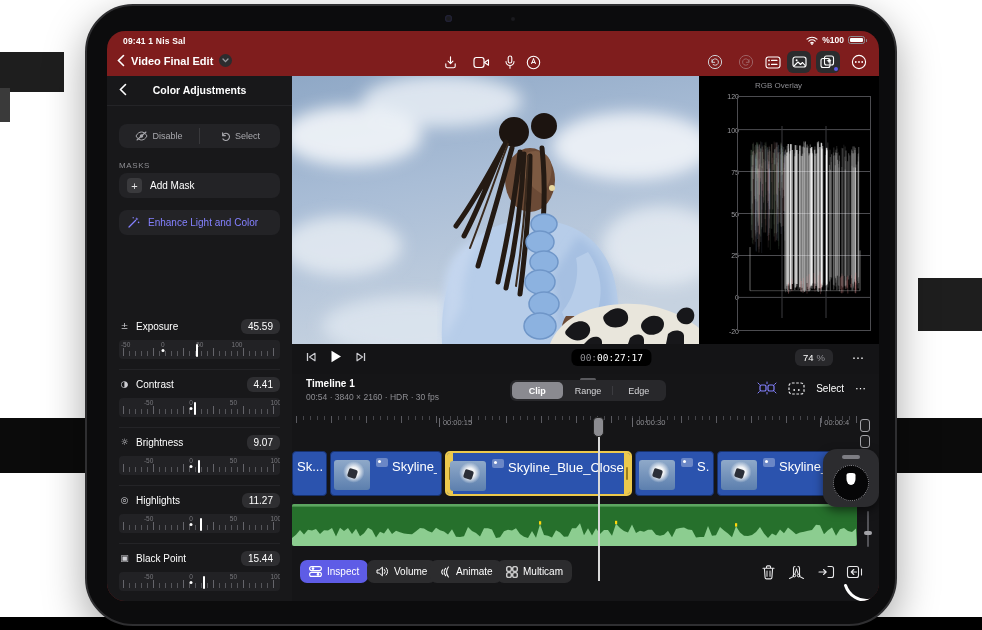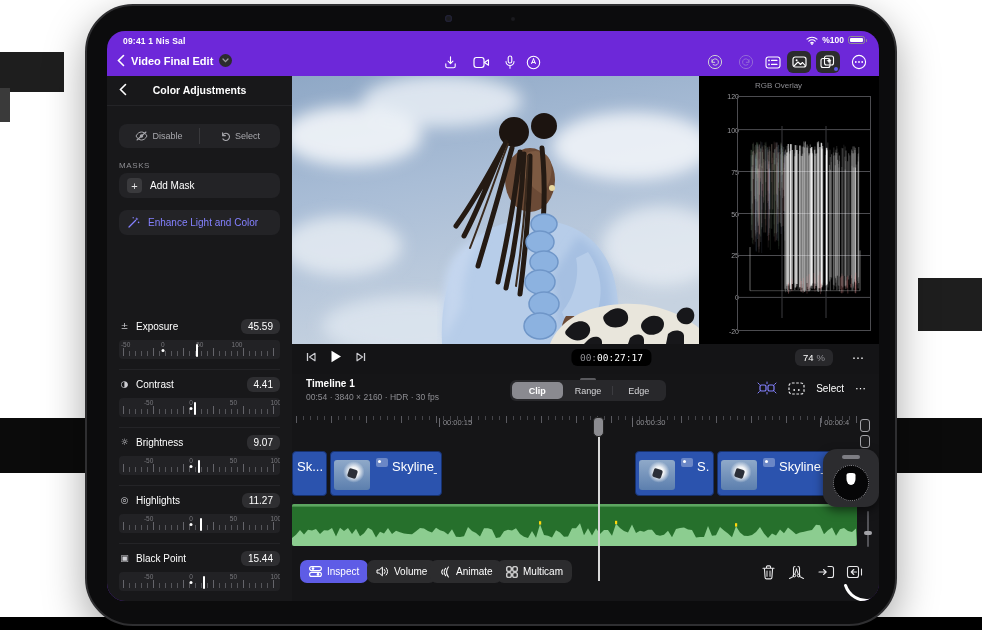--- a/index.html
+++ b/index.html
@@ -16,21 +16,21 @@
   #bgE{left:0;top:617px;width:982px;height:13px;background:#000;}
   #bgF{left:0;top:88px;width:10px;height:34px;background:#3a3a3a;}
 
   
   .device{position:absolute;left:85px;top:4px;width:812px;height:622px;background:#0c0c0d;
     border:2px solid #2f2f31;border-radius:48px;box-shadow:0 14px 40px rgba(0,0,0,.35);}
   .cam-dot{position:absolute;border-radius:50%;background:#1b1b1e;}
   #cam1{left:358px;top:9px;width:7px;height:7px;box-shadow:inset 0 0 2px #34346a;}
   #cam2{left:424px;top:11px;width:4px;height:4px;}
 
-  .screen{position:absolute;left:20px;top:25px;width:772px;height:570px;background:#6d28d9;
+  .screen{position:absolute;left:20px;top:25px;width:772px;height:570px;background:#7f1d1d;
     border-radius:18px;overflow:hidden;font-size:10px;color:#fff;}
 
   
   .statusbar{position:absolute;left:0;top:0;width:100%;height:18px;}
   .st-left{position:absolute;left:16px;top:5px;font-size:8.5px;font-weight:bold;color:#fff;letter-spacing:.2px;}
   .st-right{position:absolute;right:14px;top:4px;display:flex;align-items:center;gap:4px;font-size:8.5px;font-weight:bold;}
   .batt{position:relative;width:17px;height:8px;border:1px solid #8e8e93;border-radius:2.5px;}
   .batt::before{content:"";position:absolute;left:1px;top:1px;right:1px;bottom:1px;background:#fff;border-radius:1px;}
   .batt::after{content:"";position:absolute;right:-3px;top:2px;width:1.5px;height:3px;background:#8e8e93;border-radius:1px;}
 
@@ -887,20 +887,27 @@
 
         <div class="clips" id="clips">
             <div class="clip" style="left: 0px; width: 35px;">
               <span class="clip-name" style="left:4px;top:7px;right:2px">Sk........</span>
             </div>
             <div class="clip" style="left: 38px; width: 112px;">
               <span class="thumb"></span>
               <span class="mini-photo" style="left:45px;top:6px"></span>
               <span class="clip-name" style="left:61px;top:7px;right:4px">Skyline_Blue_Wide</span>
             </div>
+            <div class="clip selected" style="left: 153px; width: 187px;">
+              <span class="h-edge h-left"></span>
+              <span class="h-edge h-right"></span>
+              <span class="thumb"></span>
+              <span class="mini-photo" style="left:45px;top:6px"></span>
+              <span class="clip-name" style="left:61px;top:7px;right:4px">Skyline_Blue_Close</span>
+            </div>
             <div class="clip" style="left: 343px; width: 79px;">
               <span class="thumb"></span>
               <span class="mini-photo" style="left:45px;top:6px"></span>
               <span class="clip-name" style="left:61px;top:7px;right:4px">S........</span>
             </div>
             <div class="clip" style="left: 425px; width: 137px;">
               <span class="thumb"></span>
               <span class="mini-photo" style="left:45px;top:6px"></span>
               <span class="clip-name" style="left:61px;top:7px;right:4px">Skyline_Blue_Backgroun</span>
             </div>

